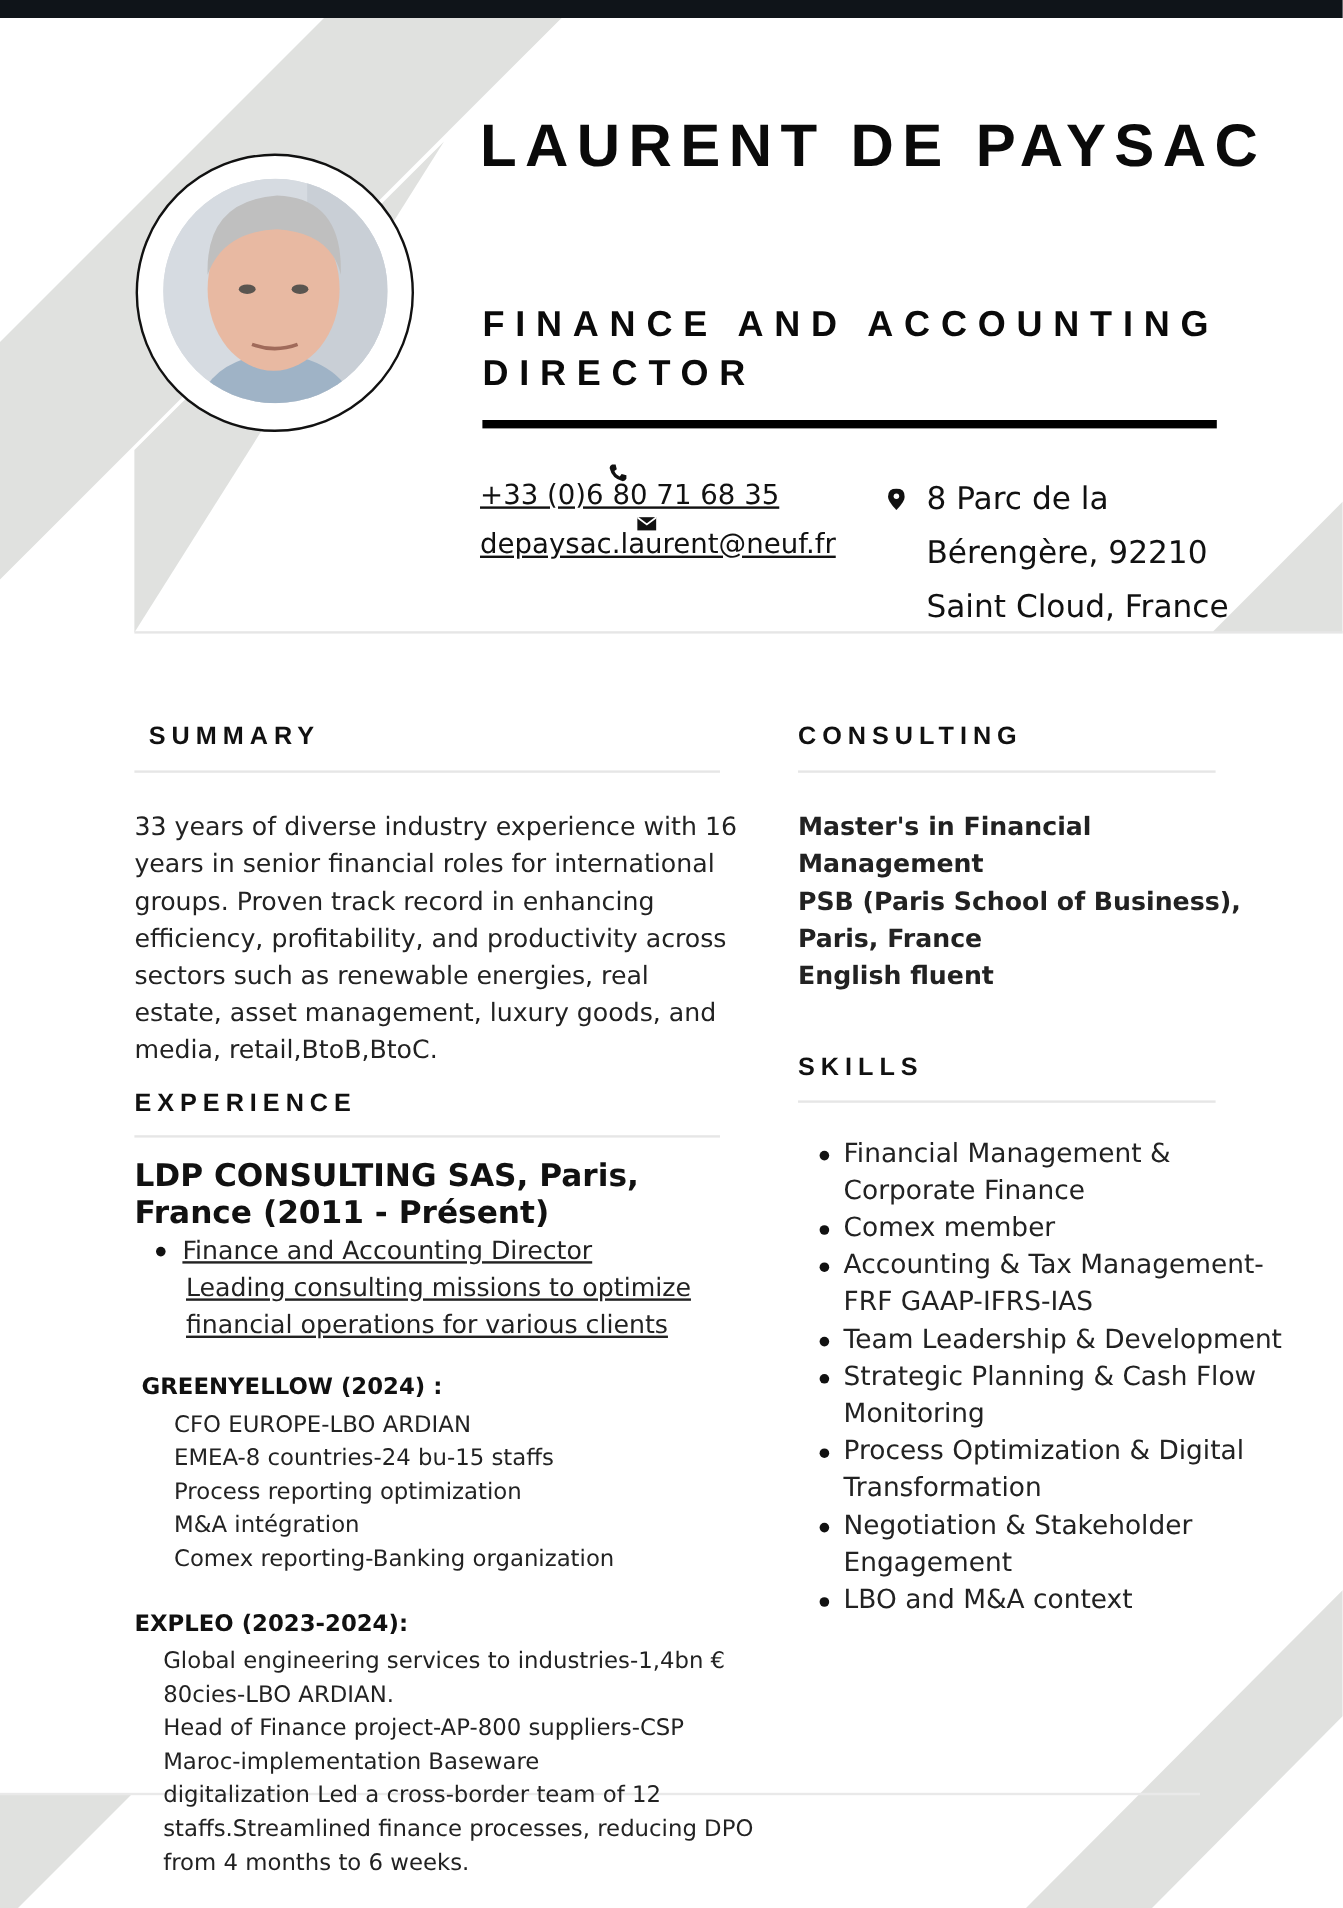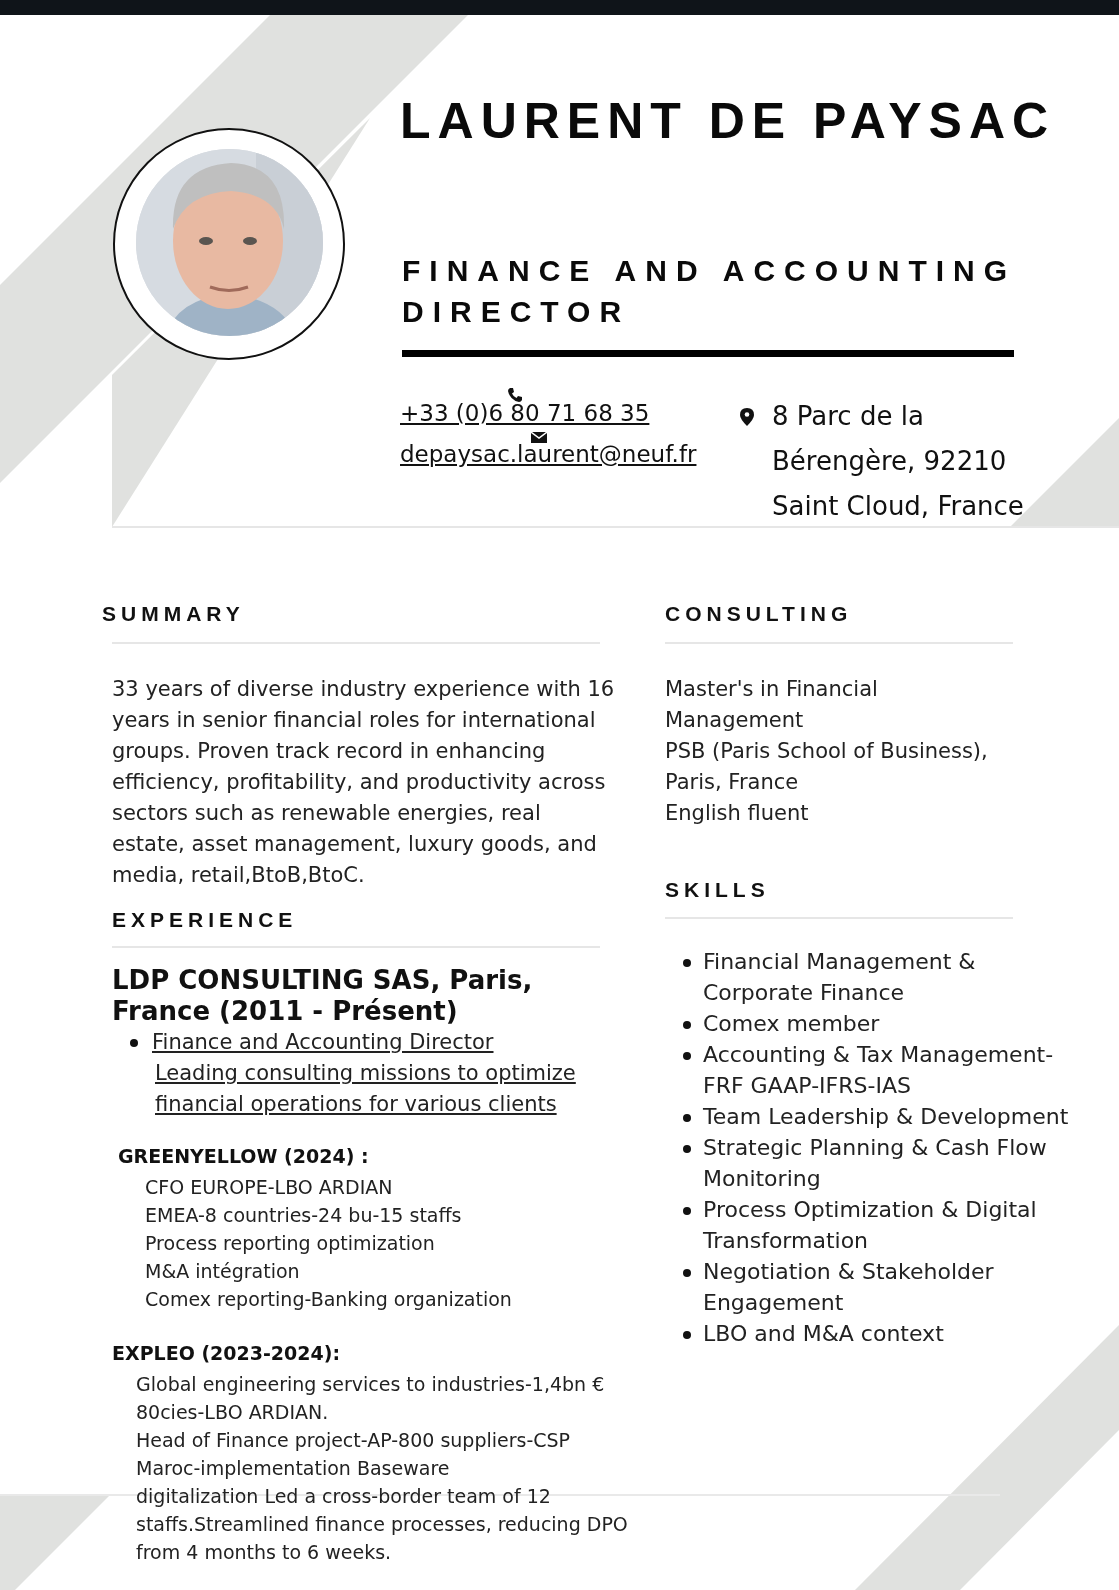--- a/index.html
+++ b/index.html
@@ -28,21 +28,21 @@
   .c-icon { width: 18px; height: 18px; margin-right: 17px; display: inline-block; }
   .c-addr { left: 740px; top: 398px; display: flex; }
   .c-addr .c-icon { margin-top: 7px; margin-right: 14px; }
   .addr-text { font-size: 26px; line-height: 45px; margin-top: -4px; }
 
   .section-head { position: absolute; z-index: 2; font-family: "Liberation Sans", sans-serif; font-weight: 700; font-size: 21px; letter-spacing: 5px; color: #111; }
   .section-rule { position: absolute; z-index: 2; height: 2px; background: #e6e6e6; }
 
   .body-text { position: absolute; z-index: 2; font-size: 20.5px; line-height: 31px; color: #222; }
   .summary-text { left: 112px; top: 674px; width: 505px; font-size: 21px; line-height: 31px; }
-  .edu-text { left: 665px; top: 674px; width: 380px; font-size: 21px; line-height: 31px; }
+  .edu-text { left: 665px; top: 674px; width: 380px; font-size: 21px; line-height: 31px; font-weight: bold; }
 
   .exp-head { position: absolute; left: 112px; top: 965px; width: 500px; font-size: 26px; font-weight: 700; line-height: 31px; color: #111; z-index: 2; }
   .exp-bullet { position: absolute; left: 130px; top: 1027px; width: 470px; font-size: 21px; line-height: 31px; color: #222; z-index: 2; text-decoration: underline; }
   .exp-bullet .dot { position: absolute; left: 0; top: 12px; width: 8px; height: 8px; border-radius: 50%; background: #111; }
   .exp-bullet .line1 { margin-left: 22px; }
   .exp-bullet .cont { margin-left: 25px; }
 
   .sub-head { position: absolute; z-index: 2; font-weight: 700; font-size: 19px; color: #111; }
   .sub-list { position: absolute; z-index: 2; font-size: 19px; line-height: 28px; color: #222; }
 
@@ -112,21 +112,21 @@
         <circle cx="7" cy="6.5" r="2.3" fill="#fff"></circle>
       </svg>
   </span>
   <div class="addr-text">
     <div>8 Parc de la</div>
     <div>Bérengère, 92210</div>
     <div>Saint Cloud, France</div>
   </div>
 </div>
 
-<div class="section-head" style="left:102px; top:602px;">SUMMARY</div>
+<div class="section-head" style="left:124px; top:602px;">SUMMARY</div>
 <div class="section-rule" style="left:112px; top:642px; width:488px;"></div>
 <div class="body-text summary-text">33 years of diverse industry experience with 16 years in senior financial roles for international groups. Proven track record in enhancing efficiency, profitability, and productivity across sectors such as renewable energies, real estate, asset management, luxury goods, and media, retail,BtoB,BtoC.</div>
 
 <div class="section-head" style="left:665px; top:602px;">CONSULTING</div>
 <div class="section-rule" style="left:665px; top:642px; width:348px;"></div>
 <div class="body-text edu-text">
   <div>Master's in Financial</div>
   <div>Management</div>
   <div>PSB (Paris School of Business),</div>
   <div>Paris, France</div>

